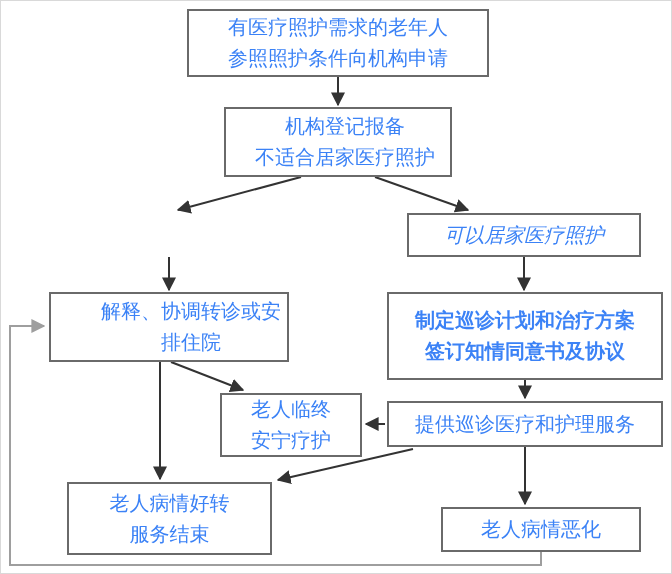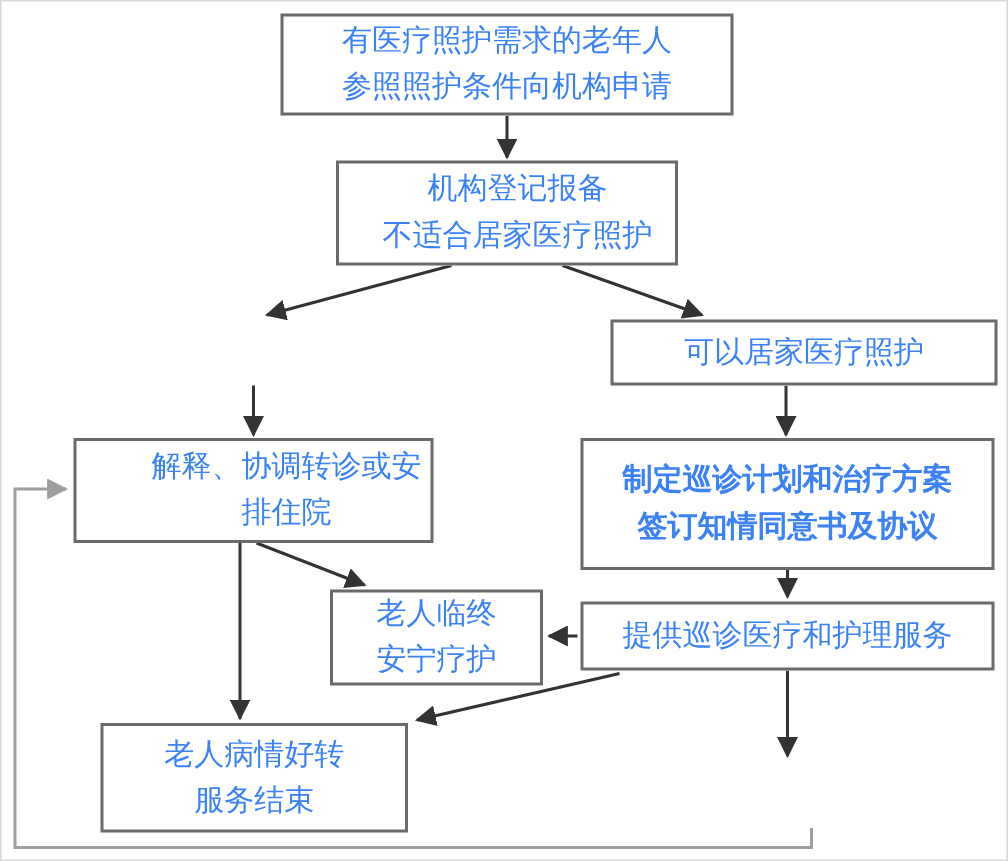--- a/index.html
+++ b/index.html
@@ -30,21 +30,21 @@
     justify-content: center;
     text-align: center;
     font-size: 20px;
     line-height: 31px;
     color: #3b82f6;
     z-index: 2;
   }
   .n-apply    { left: 186px; top: 8px;   width: 302px; height: 68px; }
   .n-register { left: 223px; top: 106px; width: 228px; height: 70px; padding-left: 14px; }
   .n-unsuitable { left: 50px;  top: 212px; width: 237px; height: 44px; }
-  .n-suitable { left: 406px; top: 212px; width: 258px; height: 44px; }
+  .n-suitable { left: 406px; top: 212px; width: 234px; height: 44px; font-style: italic; }
   .n-refer    { left: 48px;  top: 291px; width: 240px; height: 70px; padding-left: 44px; }
   .n-plan     { left: 386px; top: 291px; width: 276px; height: 88px; font-weight: bold; }
   .n-hospice  { left: 219px; top: 392px; width: 142px; height: 64px; }
   .n-service  { left: 386px; top: 400px; width: 276px; height: 46px; }
   .n-improve  { left: 66px;  top: 481px; width: 205px; height: 73px; }
   .n-worsen   { left: 440px; top: 506px; width: 200px; height: 45px; }
 </style>
 </head>
 <body>
 
@@ -106,14 +106,17 @@
   <div class="node n-hospice">
     <div>老人临终</div>
     <div>安宁疗护</div>
   </div>
 
   <div class="node n-improve">
     <div>老人病情好转</div>
     <div>服务结束</div>
   </div>
 
+  <div class="node n-worsen">
+    <div>老人病情恶化</div>
+  </div>
 
 </div>
 
 </body></html>

